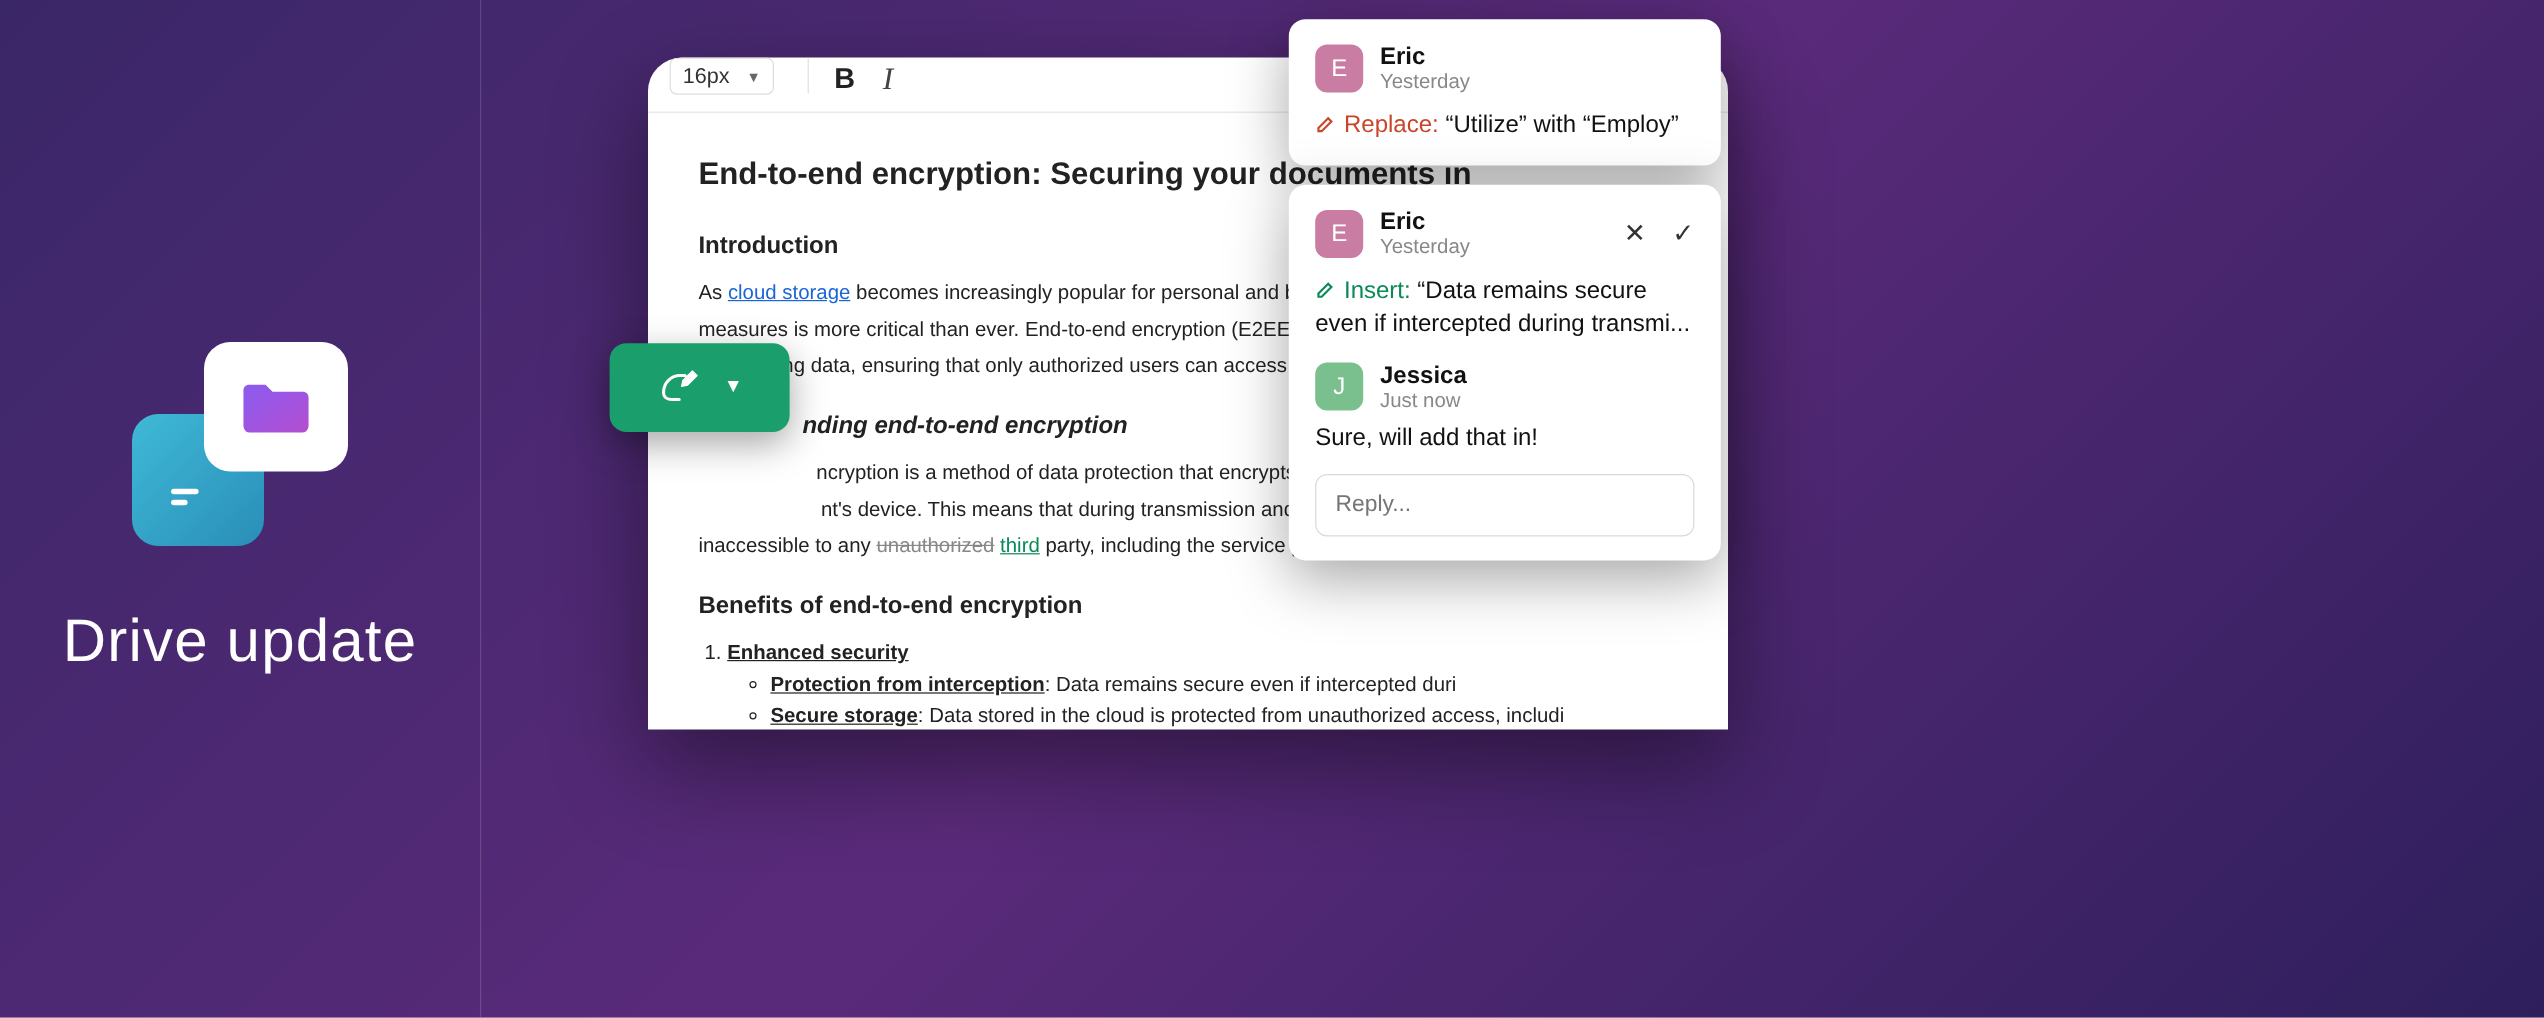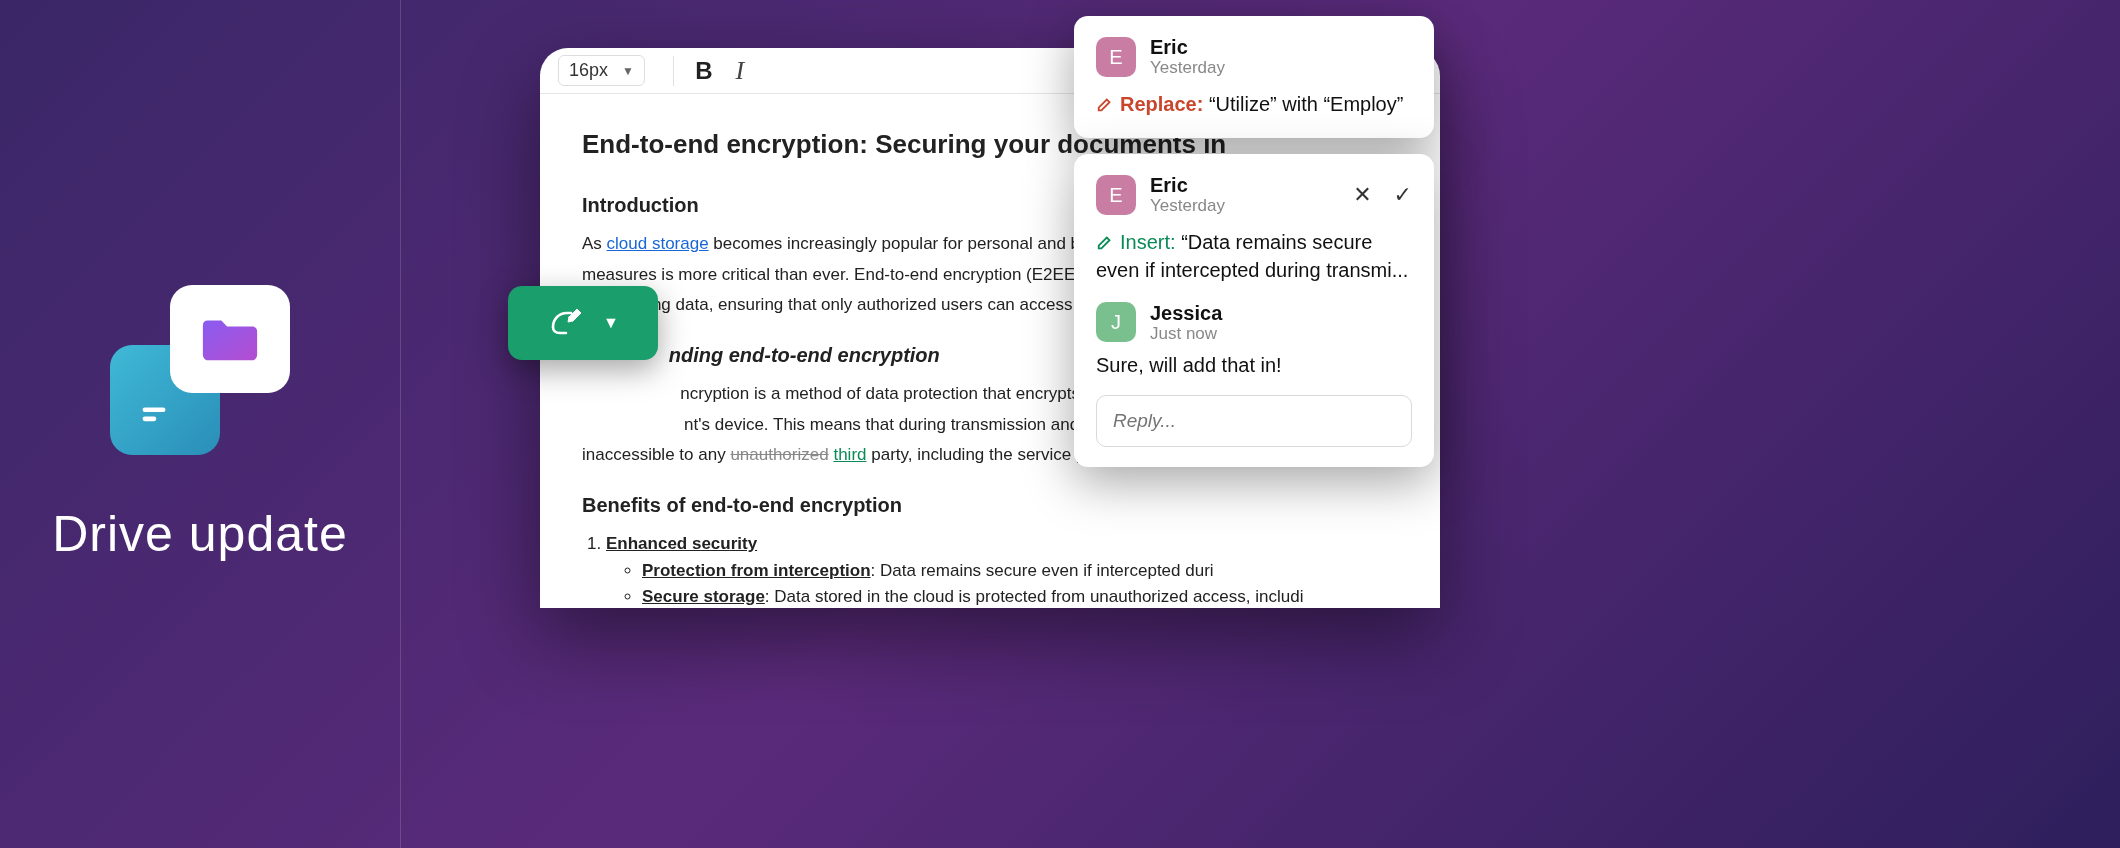--- a/index.html
+++ b/index.html
@@ -69,21 +69,21 @@
     width: 900px; height: 560px;
     background: #fff;
     border-radius: 28px 28px 0 0;
     box-shadow: 0 30px 80px rgba(0,0,0,0.45);
     overflow: hidden;
   }
   .toolbar {
     height: 46px;
     border-bottom: 1px solid #e5e5e5;
     display: flex;
-    align-items: center;
+    align-items: flex-start;
     padding: 0 18px;
   }
   .font-size-sel {
     display: flex; align-items: center; gap: 14px;
     font-size: 18px; color: #333;
     padding: 4px 10px;
     border: 1px solid #ddd;
     border-radius: 6px;
     margin-right: 16px;
   }
@@ -143,33 +143,32 @@
     font-weight:500; font-size:20px; color:#fff;
   }
   .av-e { background:#c97da3; }
   .av-j { background:#7abf8e; }
   .uname { font-size:20px; font-weight:700; color:#111; line-height:1.1; }
   .utime { font-size:17px; color:#888; }
   .card-actions { margin-left:auto; display:flex; gap:22px; }
   .card-actions span { font-size:22px; color:#333; cursor:pointer; }
   .sugg-line { font-size:20px; color:#111; line-height:1.4; }
   .sugg-icon { width:18px; height:18px; vertical-align:-2px; margin-right:6px; }
-  .sugg-replace { color:#c9462c; font-weight:700; }
+  .sugg-replace { color:#c9462c; font-weight:400; }
   .sugg-insert { color:#0a8a56; font-weight:500; }
   .reply-row { margin-top: 18px; display:flex; align-items:flex-start; gap:14px; }
   .reply-text { font-size:20px; color:#111; }
   .reply-input {
     margin-top:18px;
     width:100%;
     border:1px solid #d9d9d9;
     border-radius:10px;
     padding:14px 16px;
     font-size:19px;
     color:#999;
-    font-style:italic;
   }
 </style>
 </head>
 <body>
 
 <div class="left-panel">
   <div class="logo-stack">
     <div class="logo-back">
       <svg viewBox="0 0 48 48" fill="none">
         <rect x="8" y="4" width="32" height="40" rx="4" fill="#ffffff" opacity="0.0"></rect>

